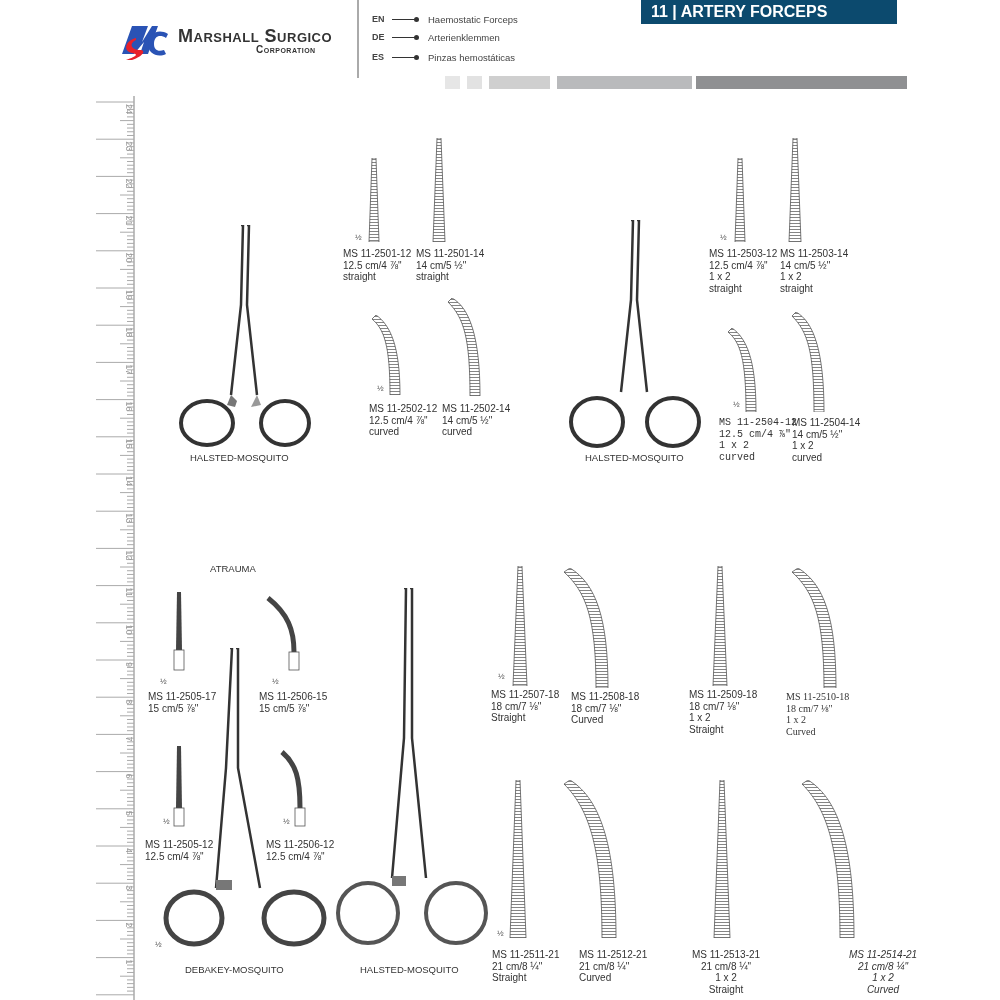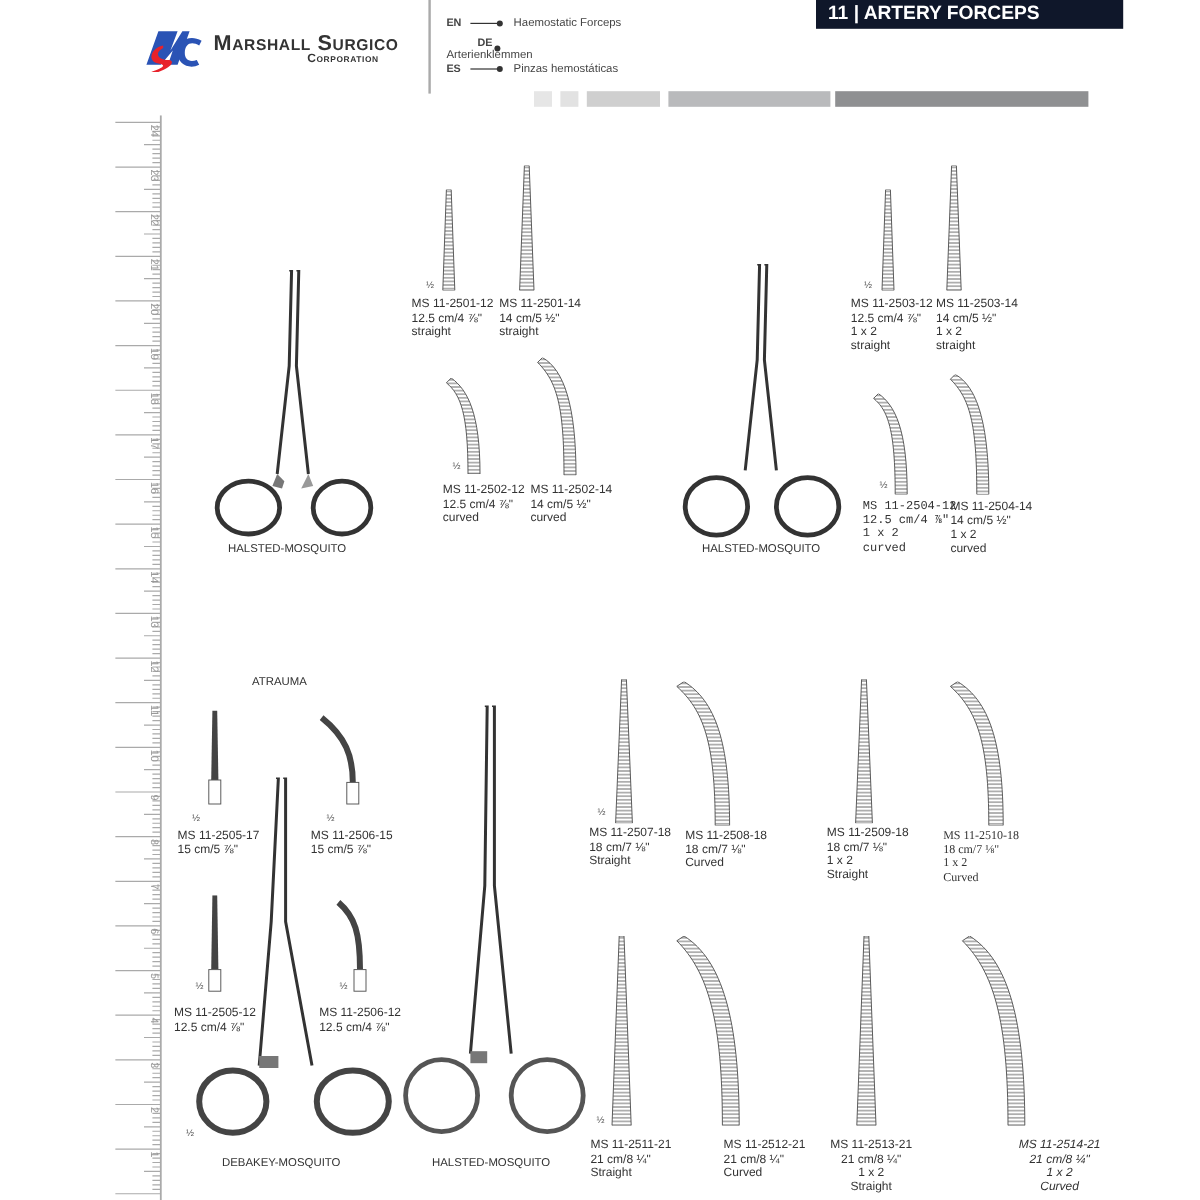--- a/index.html
+++ b/index.html
@@ -7,21 +7,21 @@
   .abs { position:absolute; }
   
   .logo-mark { left:118px; top:20px; width:52px; height:42px; }
   .brand-name { left:178px; top:26px; font-size:18px; font-weight:bold; letter-spacing:0.5px; color:#333; font-variant:small-caps; }
   .brand-sub { left:256px; top:44px; font-size:10px; font-weight:bold; color:#333; font-variant:small-caps; letter-spacing:0.5px; }
   .vdivider { left:357px; top:0; width:2px; height:78px; background:#aaa; }
   .lang-row { left:372px; height:14px; display:flex; align-items:center; font-size:9.5px; color:#444; }
   .lang-code { width:20px; font-weight:bold; font-size:9px; }
   .lang-line { width:24px; height:1px; background:#333; position:relative; margin-right:12px; }
   .lang-line::after { content:""; position:absolute; right:-3px; top:-2px; width:5px; height:5px; border-radius:50%; background:#333; }
-  .title-bar { left:680px; top:0; width:256px; height:24px; background:#0f172a; color:#fff; font-weight:bold; font-size:16px; line-height:24px; padding-left:10px; box-sizing:border-box; }
+  .title-bar { left:641px; top:0; width:256px; height:24px; background:#0c4a6e; color:#fff; font-weight:bold; font-size:16px; line-height:24px; padding-left:10px; box-sizing:border-box; }
   .grey-block { top:76px; height:13px; }
   
   .ruler { left:96px; top:96px; width:40px; height:904px; }
   .label { font-size:10px; line-height:11.5px; color:#333; white-space:nowrap; }
   .label div { white-space:nowrap; }
   .caption { font-size:9.5px; font-weight:normal; color:#333; white-space:nowrap; }
   .scale-mark { font-size:8px; color:#555; }
   .center { text-align:center; }
 </style>
 </head>
@@ -34,21 +34,21 @@
 </svg>
 <div class="abs brand-name">Marshall Surgico</div>
 <div class="abs brand-sub">Corporation</div>
 <div class="abs vdivider"></div>
 
 <div class="abs lang-row" style="top:12px;">
   <span class="lang-code">EN</span>
   <span class="lang-line"></span>
   <span>Haemostatic Forceps</span>
 </div>
-<div class="abs lang-row" style="top:30px;flex-direction:column;">
+<div class="abs lang-row" style="top:30px;">
   <span class="lang-code">DE</span>
   <span class="lang-line"></span>
   <span>Arterienklemmen</span>
 </div>
 <div class="abs lang-row" style="top:50px;">
   <span class="lang-code">ES</span>
   <span class="lang-line"></span>
   <span>Pinzas hemostáticas</span>
 </div>
 
@@ -537,21 +537,21 @@
 </svg>
 <div class="abs scale-mark" style="left:497px;top:929px;">½</div>
 <div class="abs label" style="left:492px;top:949px;">
   <div>MS 11-2511-21</div>
   <div>21 cm/8 ¼"</div>
   <div>Straight</div>
 </div>
 <svg class="abs" style="left:562px;top:780px;width:56px;height:158px;" viewBox="0 0 56 158">
   <path d="M2 4 C28 30 40 70 40 158 L54 158 C54 70 40 20 8 0 Z" fill="url(#ridges)" stroke="#555" stroke-width="0.8"></path>
 </svg>
-<div class="abs label" style="left:603px;top:949px;">
+<div class="abs label" style="left:579px;top:949px;">
   <div>MS 11-2512-21</div>
   <div>21 cm/8 ¼"</div>
   <div>Curved</div>
 </div>
 
 <svg class="abs" style="left:713px;top:780px;width:18px;height:158px;" viewBox="0 0 18 158">
   <path d="M7 0 L11 0 L17 158 L1 158 Z" fill="url(#ridges)" stroke="#555" stroke-width="0.8"></path>
 </svg>
 <div class="abs label center" style="left:690px;top:949px;width:72px;">
   <div>MS 11-2513-21</div>

